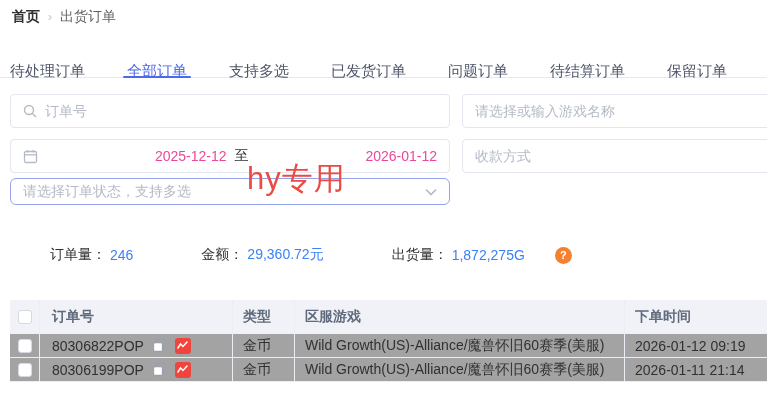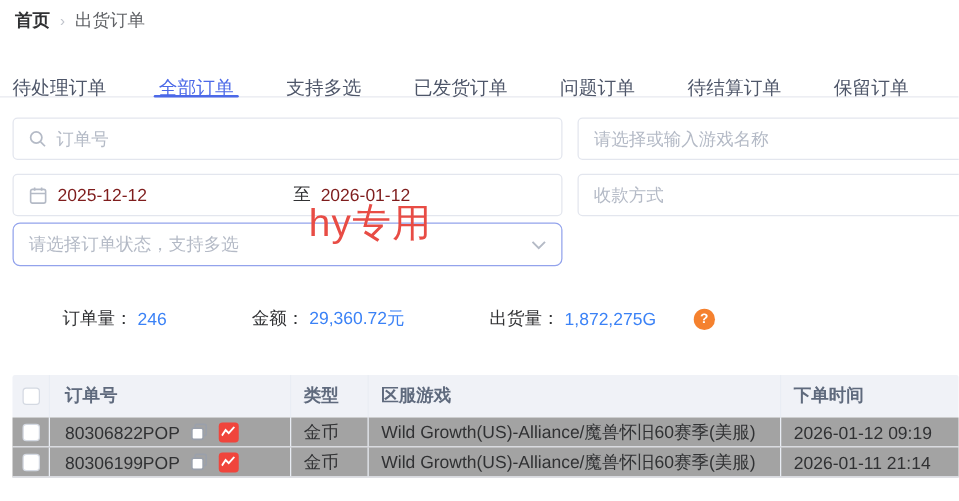--- a/index.html
+++ b/index.html
@@ -23,22 +23,22 @@
   
   .ibox { position:absolute; height:34px; border:1px solid #e3e6ee; border-radius:4px;
     background:#fff; display:flex; align-items:center; padding:0 12px; gap:8px; }
   .ibox input { border:none; outline:none; flex:1; font-size:14px; color:#303133; background:transparent;
     font-family:"Liberation Sans","DejaVu Sans",sans-serif; }
   .ibox input::placeholder { color:#b4bac6; }
   #order-no-box { left:10px; top:94px; width:440px; }
   #game-box { left:462px; top:94px; width:330px; }
   #date-box { left:10px; top:139px; width:440px; }
   #payment-box { left:462px; top:139px; width:330px; }
-  #status-box { left:10px; top:178px; width:440px; height:35px; border-color:#93a3ec; border-radius:6px; justify-content:space-between; }
-  .date-val { color:#7f1d1d; font-size:14px; flex:1; text-align:left; }
+  #status-box { left:10px; top:178px; width:440px; height:27px; border-color:#93a3ec; border-radius:6px; justify-content:space-between; }
+  .date-val { color:#ec4899; font-size:14px; flex:1; text-align:right; }
   .date-sep { color:#303133; font-size:14px; }
   .placeholder-text { color:#b4bac6; font-size:14px; }
   .icon-gray { color:#b4bac6; display:flex; align-items:center; }
 
   
   .annotation { position:absolute; left:247px; top:158px; font-size:31px; color:#e84c45; font-weight:500; z-index:5; letter-spacing:1px; }
 
   
   .stats { position:absolute; left:12px; top:246px; display:flex; align-items:center; gap:30px; font-size:14px; }
   .stat { display:flex; align-items:center; gap:4px; }

